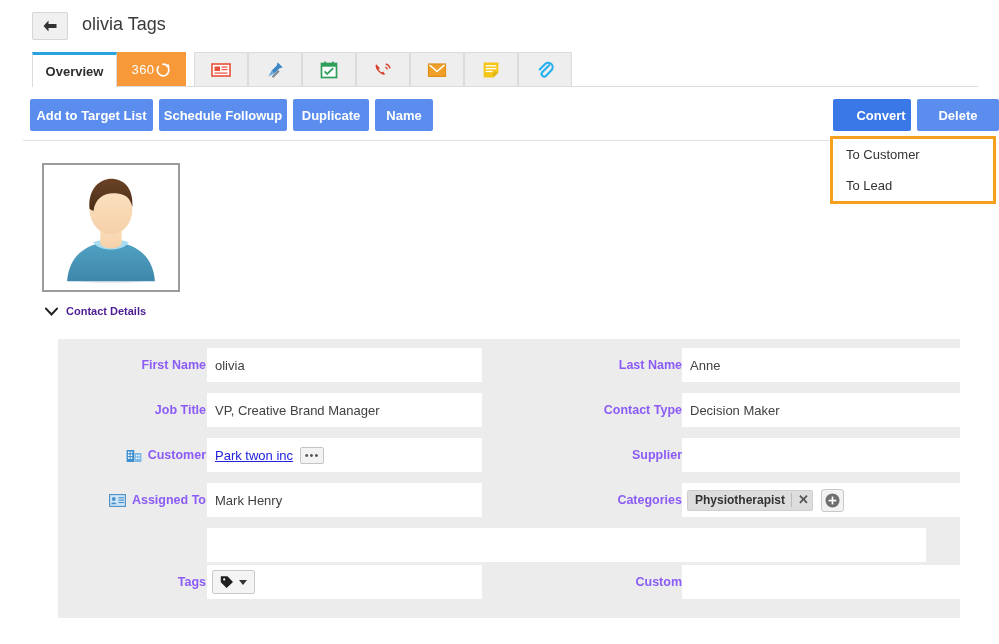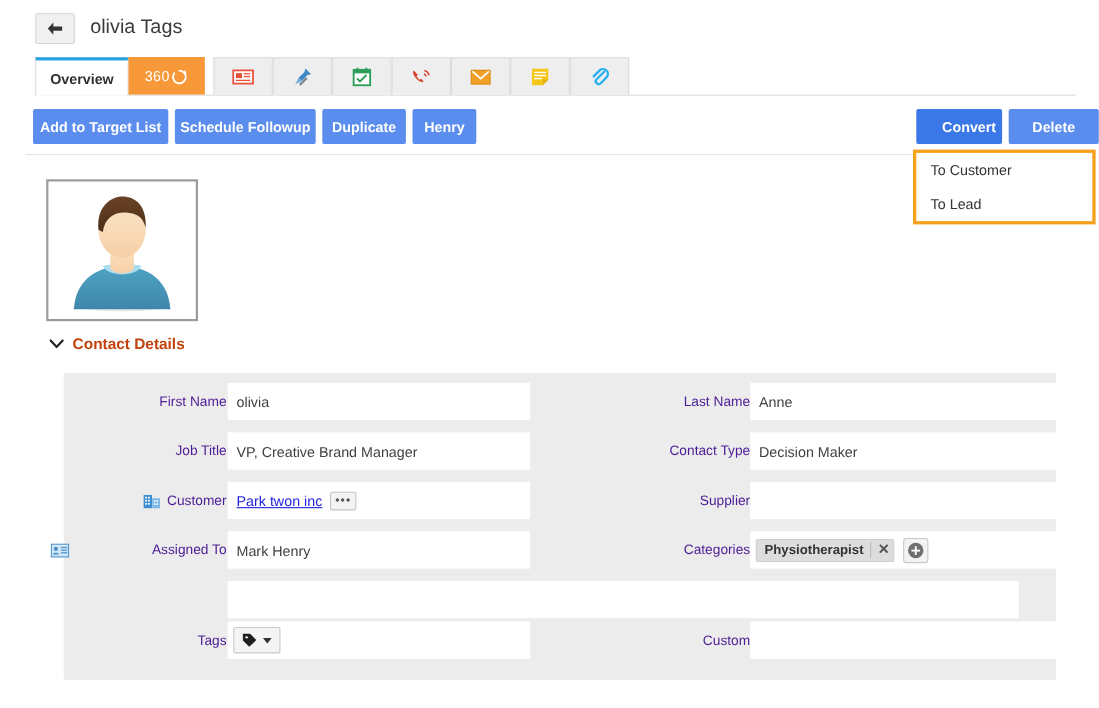--- a/index.html
+++ b/index.html
@@ -94,32 +94,32 @@
 
   
   .section-head {
     position:absolute; left:44px; top:304px;
     display:flex; align-items:center; cursor:pointer;
   }
   .section-chevron{
     width:14px;height:14px;margin-right:8px;
     display:flex;align-items:center;justify-content:center;
   }
-  .section-title{ color:#c2410c; font-size:14px; font-weight:bold;text-align:right; }
+  .section-title{ color:#4c1d95; font-size:11px; font-weight:bold;text-align:right; }
 
   
   .form-panel{
     position:absolute; left:58px; top:339px; width:902px; height:279px;
     background:#ececec;
   }
   .frow { position:absolute; height:34px; }
   .flabel {
     position:absolute; right:0; top:0; height:34px;
     display:flex; align-items:center; justify-content:flex-end;
-    font-size:12.5px; font-weight:normal; color:#4c1d95; white-space:nowrap;
+    font-size:12.5px; font-weight:bold; color:#8b5cf6; white-space:nowrap;
   }
   .flabel .licon { margin-right:6px; display:flex; align-items:center; }
   .finput {
     position:absolute; top:0; height:34px; background:#ffffff;
     border:none; display:flex; align-items:center;
     padding-left:8px; font-size:13px; color:#414141;
   }
   .finput .val { font-size:13px; color:#414141; }
 
   .link-val{
@@ -261,21 +261,21 @@
           <path d="M13.2 5.2 L6.4 12 a2.6 2.6 0 0 0 3.7 3.7 L15.6 10 a4.4 4.4 0 0 0 -6.2 -6.2 L3.7 9.4" fill="none" stroke="#26b0f0" stroke-width="2.1" stroke-linecap="round"></path>
         </svg>
       </span>
     </div>
   </div>
 
   <div class="actionbar">
     <div class="btn" style="left:30px; width:123px;">Add to Target List</div>
     <div class="btn" style="left:159px; width:128px;">Schedule Followup</div>
     <div class="btn" style="left:293px; width:76px;">Duplicate</div>
-    <div class="btn" style="left:375px; width:58px;">Henry</div>
+    <div class="btn" style="left:375px; width:58px;">Name</div>
 
     <div class="btn primary-dark" style="left:833px; width:78px;">
       <span>Convert</span>
       <span class="caret-dn"></span>
     </div>
     <div class="btn" style="left:917px; width:82px;">Delete</div>
   </div>
 
   <div class="hr"></div>
 
@@ -374,21 +374,21 @@
       </div>
     </div>
     <div class="frow" style="left:442px; top:99px; width:460px;">
       <div class="flabel" style="right:278px; width:150px;">Supplier</div>
       <div class="finput" style="left:182px; width:278px;">
         <span class="val"></span>
       </div>
     </div>
 
     <div class="frow" style="left:0px; top:144px; width:424px;">
-      <div class="flabel" style="right:276px; width:160px;justify-content:space-between;">
+      <div class="flabel" style="right:276px; width:160px;">
         <span class="licon">
           <svg width="17" height="13" viewBox="0 0 17 13">
             <rect x="0.6" y="0.6" width="15.8" height="11.8" fill="#cfe6f7" stroke="#4a90c8" stroke-width="1.1"></rect>
             <circle cx="4.8" cy="5" r="1.9" fill="#4a90c8"></circle>
             <path d="M1.9 10.2 C2.3 7.9 7.3 7.9 7.7 10.2 Z" fill="#4a90c8"></path>
             <rect x="9.4" y="3.2" width="5.6" height="1.1" fill="#4a90c8"></rect>
             <rect x="9.4" y="5.6" width="5.6" height="1.1" fill="#4a90c8"></rect>
             <rect x="9.4" y="8" width="5.6" height="1.1" fill="#4a90c8"></rect>
           </svg>
         </span>

